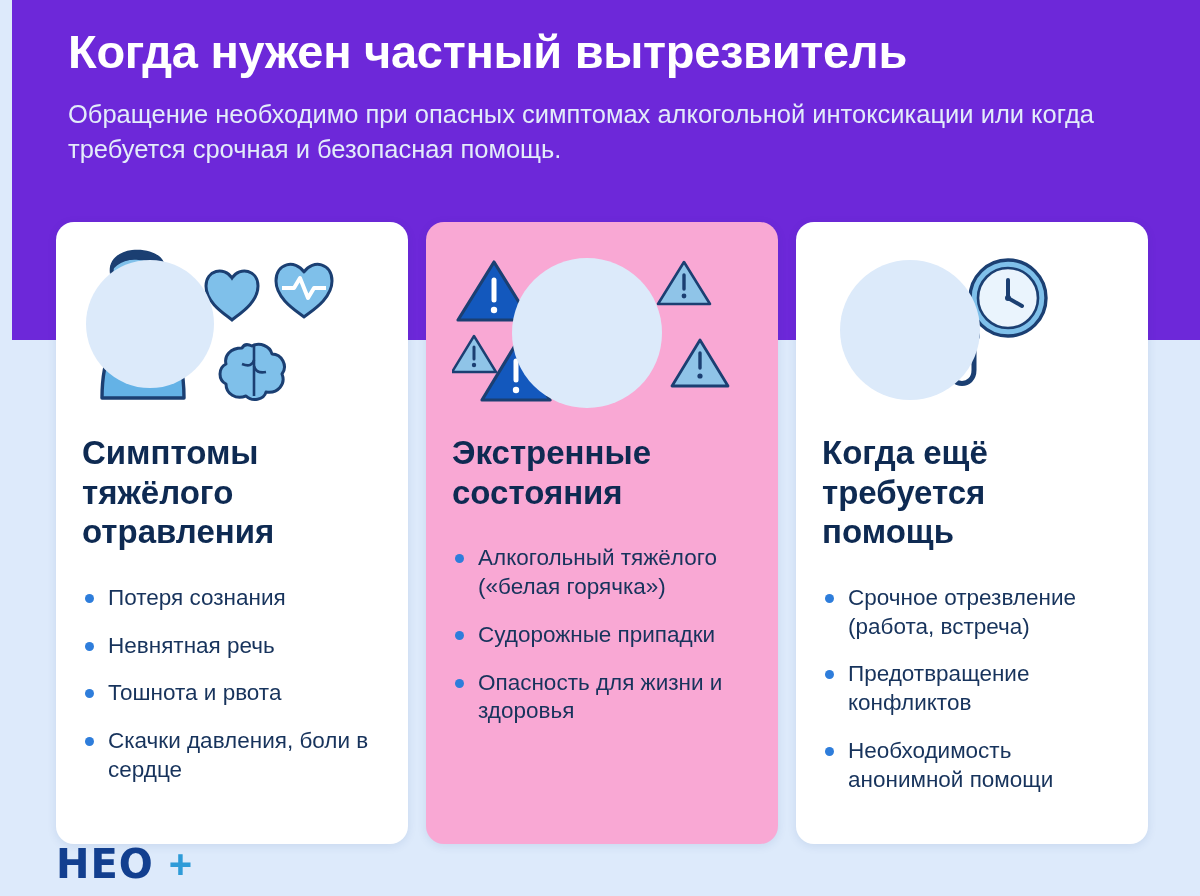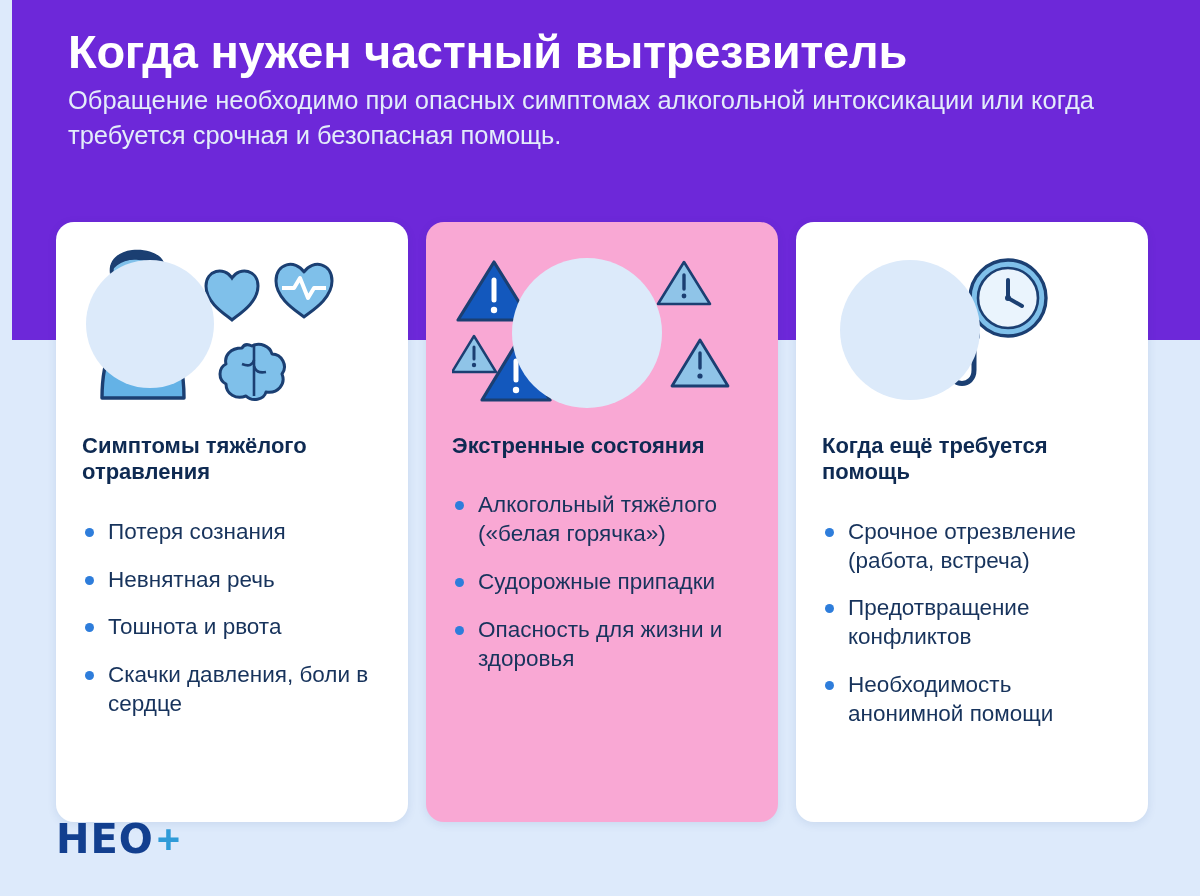--- a/index.html
+++ b/index.html
@@ -25,21 +25,21 @@
     padding: 26px 56px 0 56px;
   }
   .title {
     color: #ffffff;
     font-size: 47px;
     font-weight: bold;
     line-height: 1.12;
     letter-spacing: -0.3px;
   }
   .subtitle {
-    margin-top: 4px;
+    margin-top: 18px;
     color: #e3ecfa;
     font-size: 25.5px;
     line-height: 1.38;
     max-width: 1040px;
   }
   
   .cards {
     position: absolute;
     top: 222px; left: 56px;
     width: 1090px;
@@ -55,21 +55,21 @@
     box-shadow: 0 2px 10px rgba(20,60,130,0.10);
     display: flex;
     flex-direction: column;
   }
   .card.light { background: #f9a8d4; }
   .art {
     height: 185px;
     position: relative;
   }
   .card-title {
-    font-size: 22px;
+    font-size: 33px;
     font-weight: bold;
     color: #0e2a52;
     line-height: 1.2;
     margin-bottom: 22px;
   }
   ul.items { list-style: none; }
   ul.items li {
     position: relative;
     padding-left: 26px;
     margin-bottom: 19px;
@@ -82,24 +82,24 @@
     content: "";
     position: absolute;
     left: 3px; top: 10px;
     width: 9px; height: 9px;
     border-radius: 50%;
     background: #2e7ddb;
   }
   
   .logo {
     position: absolute;
-    left: 56px; bottom: 34px;
+    left: 56px; bottom: 9px;
     display: flex;
     align-items: center;
-    gap: 3px;
+    gap: 15px;
   }
   .logo-text {
     font-size: 40px;
     font-weight: bold;
     color: #123f8f;
     letter-spacing: 1px;
     font-family: "DejaVu Sans", sans-serif;
   }
   .logo-plus {
     font-size: 40px;

